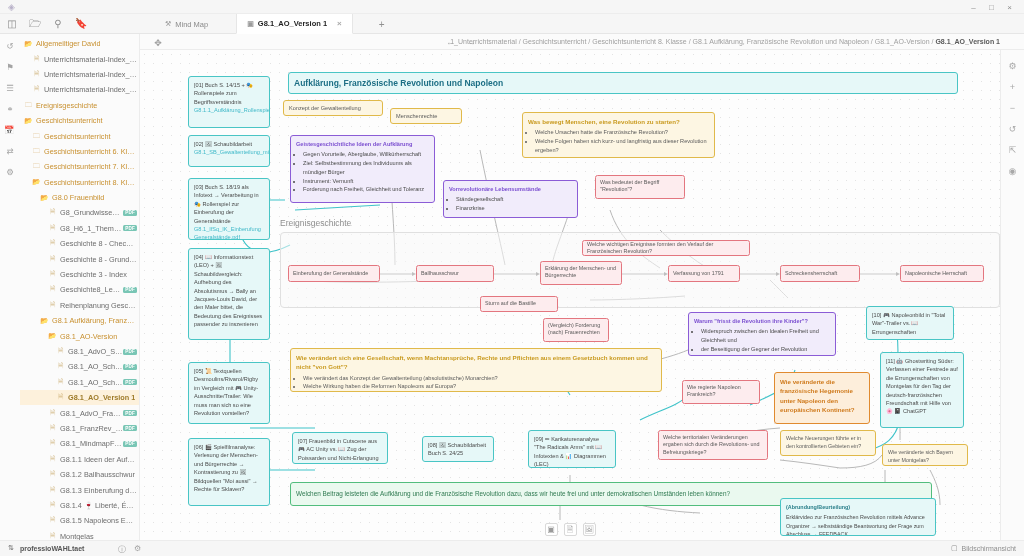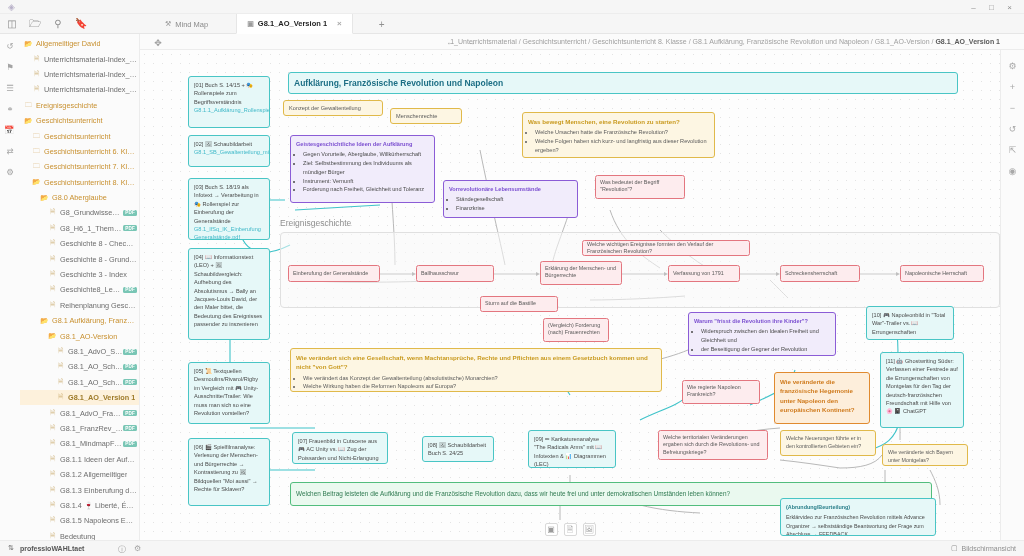--- a/index.html
+++ b/index.html
@@ -246,21 +246,21 @@
         <div class="row folder indent2">
           <span class="ic">🗀</span>
           <span class="lbl">Geschichtsunterricht 7. Klasse</span>
         </div>
         <div class="row folder-open indent2">
           <span class="ic">📂</span>
           <span class="lbl">Geschichtsunterricht 8. Klasse</span>
         </div>
         <div class="row folder-open indent3">
           <span class="ic">📂</span>
-          <span class="lbl">G8.0 Aberglaube</span>
+          <span class="lbl">G8.0 Frauenbild</span>
         </div>
         <div class="row file indent4">
           <span class="ic">🗎</span>
           <span class="lbl">G8_Grundwissen_Begrif...</span>
           <span class="badge">PDF</span>
         </div>
         <div class="row file indent4">
           <span class="ic">🗎</span>
           <span class="lbl">G8_H6_1_Themenbereic...</span>
           <span class="badge">PDF</span>
@@ -327,37 +327,37 @@
           <span class="ic">🗎</span>
           <span class="lbl">G8.1_MindmapFrankrei...</span>
           <span class="badge">PDF</span>
         </div>
         <div class="row file indent4">
           <span class="ic">🗎</span>
           <span class="lbl">G8.1.1 Ideen der Aufklärung</span>
         </div>
         <div class="row file indent4">
           <span class="ic">🗎</span>
-          <span class="lbl">G8.1.2 Allgemeiltiger</span>
+          <span class="lbl">G8.1.2 Ballhausschwur</span>
         </div>
         <div class="row file indent4">
           <span class="ic">🗎</span>
           <span class="lbl">G8.1.3 Einberufung der Gene...</span>
         </div>
         <div class="row file indent4">
           <span class="ic">🗎</span>
           <span class="lbl">G8.1.4 🍷 Liberté, Égalité, Co...</span>
         </div>
         <div class="row file indent4">
           <span class="ic">🗎</span>
           <span class="lbl">G8.1.5 Napoleons Europareise</span>
         </div>
         <div class="row file indent4">
           <span class="ic">🗎</span>
-          <span class="lbl">Bedeutung</span>
+          <span class="lbl">Montgelas</span>
         </div>
       </div>
   </div>
 
   <div class="canvas">
 
     <svg class="wires" viewBox="0 0 860 490" preserveAspectRatio="none">
       <g fill="none" stroke="#3fc3c9" stroke-width="1.1">
         <path d="M 95 110 L 95 85"></path>
         <path d="M 150 195 C 120 210 100 200 100 175"></path>

